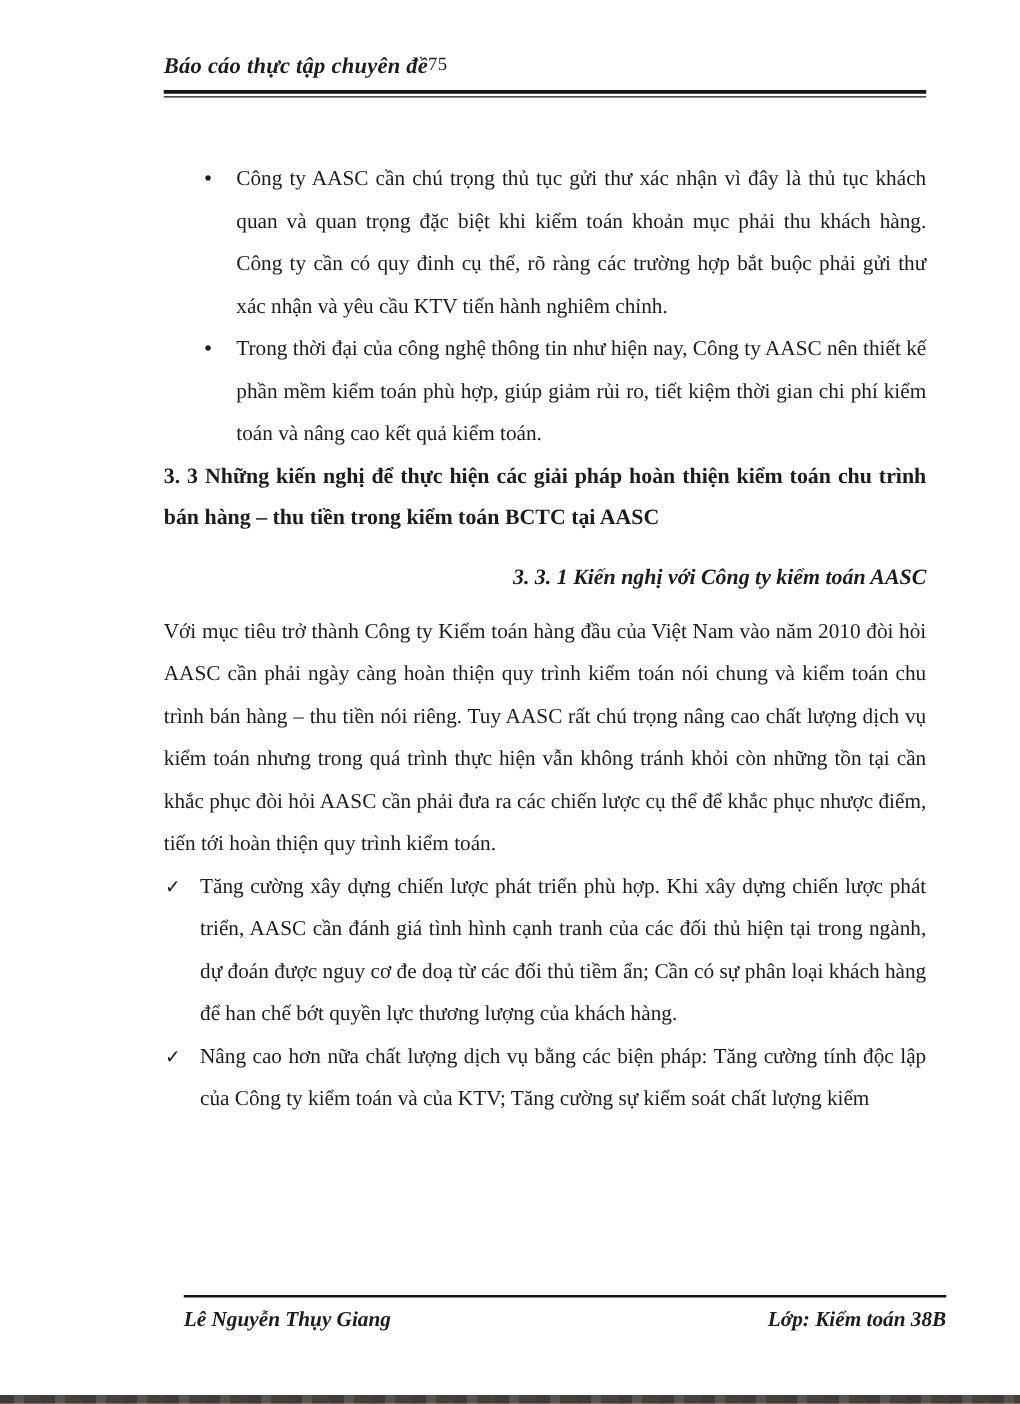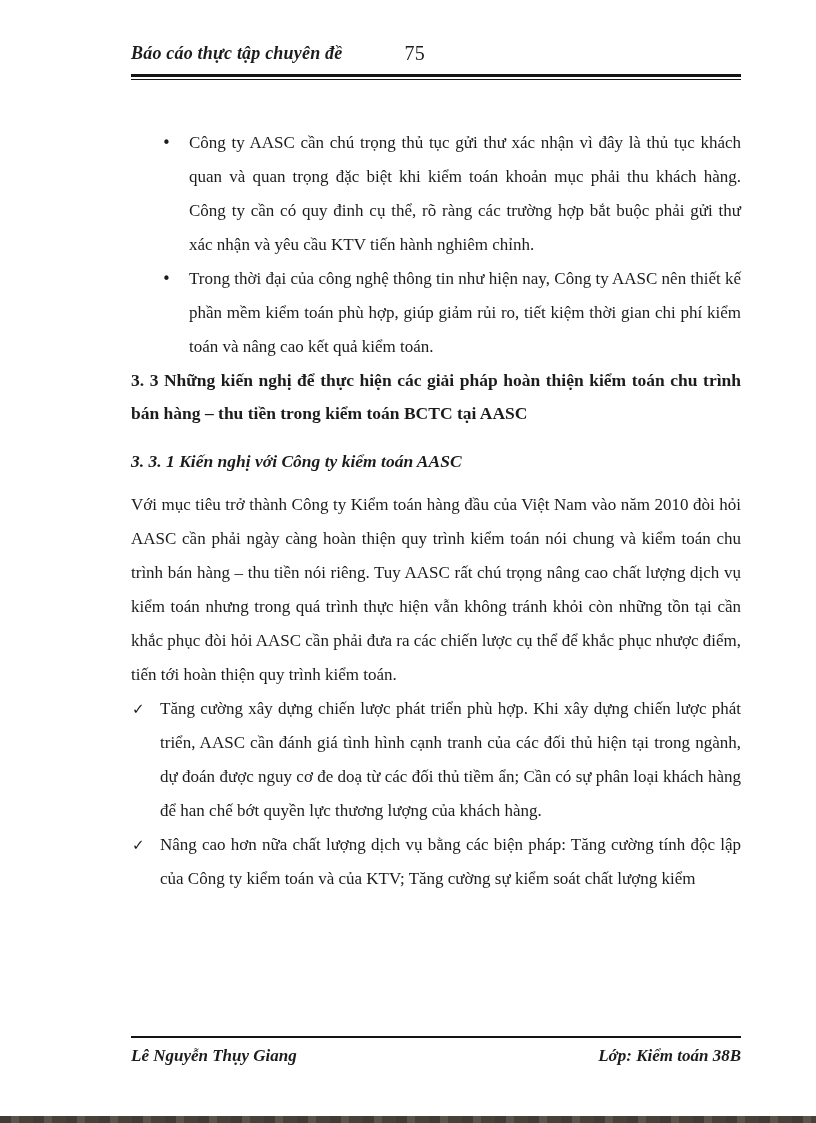--- a/index.html
+++ b/index.html
@@ -25,22 +25,21 @@
     align-items: center;
     font-size: 18px;
     font-weight: bold;
     font-style: italic;
     letter-spacing: 0.2px;
     padding-bottom: 9px;
   }
   .header-page {
     font-style: normal;
     font-weight: normal;
-    margin-left: 62px;
-    font-size: 20px;
+    font-size: 15px;
   }
   .rule-double {
     height: 6px;
     border-top: 3px solid #141414;
     border-bottom: 1px solid #141414;
   }
 
   
   .content {
     position: absolute;
@@ -80,28 +79,28 @@
     margin-top: 0;
     text-align: justify;
     line-height: 33px;
   }
   .h-subsection {
     font-size: 17.5px;
     font-weight: bold;
     font-style: italic;
     margin-top: 14px;
     margin-bottom: 10px;
-    text-align: left;
+    text-align: right;
   }
   .para-main { margin-top: 2px; }
 
   
   .footer {
     position: absolute;
-    left: 131px;
+    left: 147px;
     width: 610px;
     top: 1036px;
   }
   .footer-rule { border-top: 2.5px solid #141414; }
   .footer-row {
     display: flex;
     justify-content: space-between;
     padding-top: 8px;
     font-size: 17px;
     font-weight: bold;

